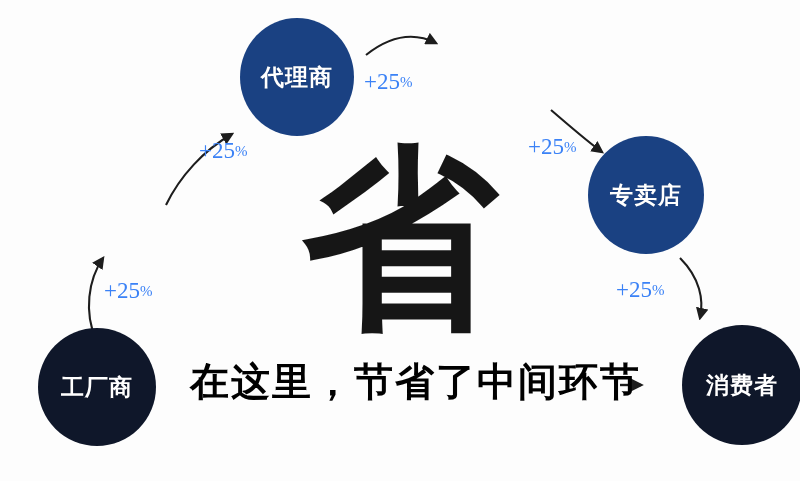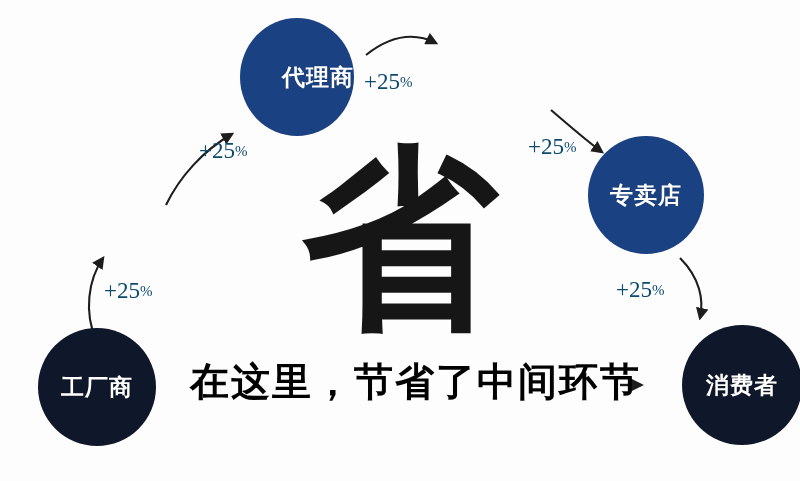--- a/index.html
+++ b/index.html
@@ -32,21 +32,21 @@
     letter-spacing: 1px;
     line-height: 1;
     white-space: nowrap;
     text-shadow: 0 0 1px rgba(0,0,0,0.25);
   }
   .node.blue { background: #1a4182; }
   .node.black { background: #0f172a; }
 
   .pct {
     position: absolute;
-    color: #0c4a6e;
+    color: #3b82f6;
     font-family: "Liberation Serif", "DejaVu Serif", serif;
     font-size: 23px;
     white-space: nowrap;
     line-height: 1;
   }
   .pct .sym {
     font-size: 15px;
     vertical-align: 2px;
   }
 
@@ -113,21 +113,21 @@
     <path d="M 680 258 C 700 278, 704 300, 700 318" fill="none" stroke="#1d1d1d" stroke-width="2.1" marker-end="url(#ah)"></path>
 
     <path d="M 620 385 L 641 385" fill="none" stroke="#1d1d1d" stroke-width="2.4" marker-end="url(#ah)"></path>
   </svg>
 
   <div class="node black" style="left:38px; top:328px; width:118px; height:118px;">
     <span class="node-label">工厂商</span>
   </div>
 
 
-  <div class="node blue" style="left:240px; top:18px; width:114px; height:118px;justify-content:flex-end;">
+  <div class="node blue" style="left:240px; top:18px; width:114px; height:118px;">
     <span class="node-label">代理商</span>
   </div>
 
 
   <div class="node blue" style="left:588px; top:136px; width:116px; height:118px;">
     <span class="node-label">专卖店</span>
   </div>
 
   <div class="node black" style="left:682px; top:325px; width:120px; height:120px;">
     <span class="node-label">消费者</span>

